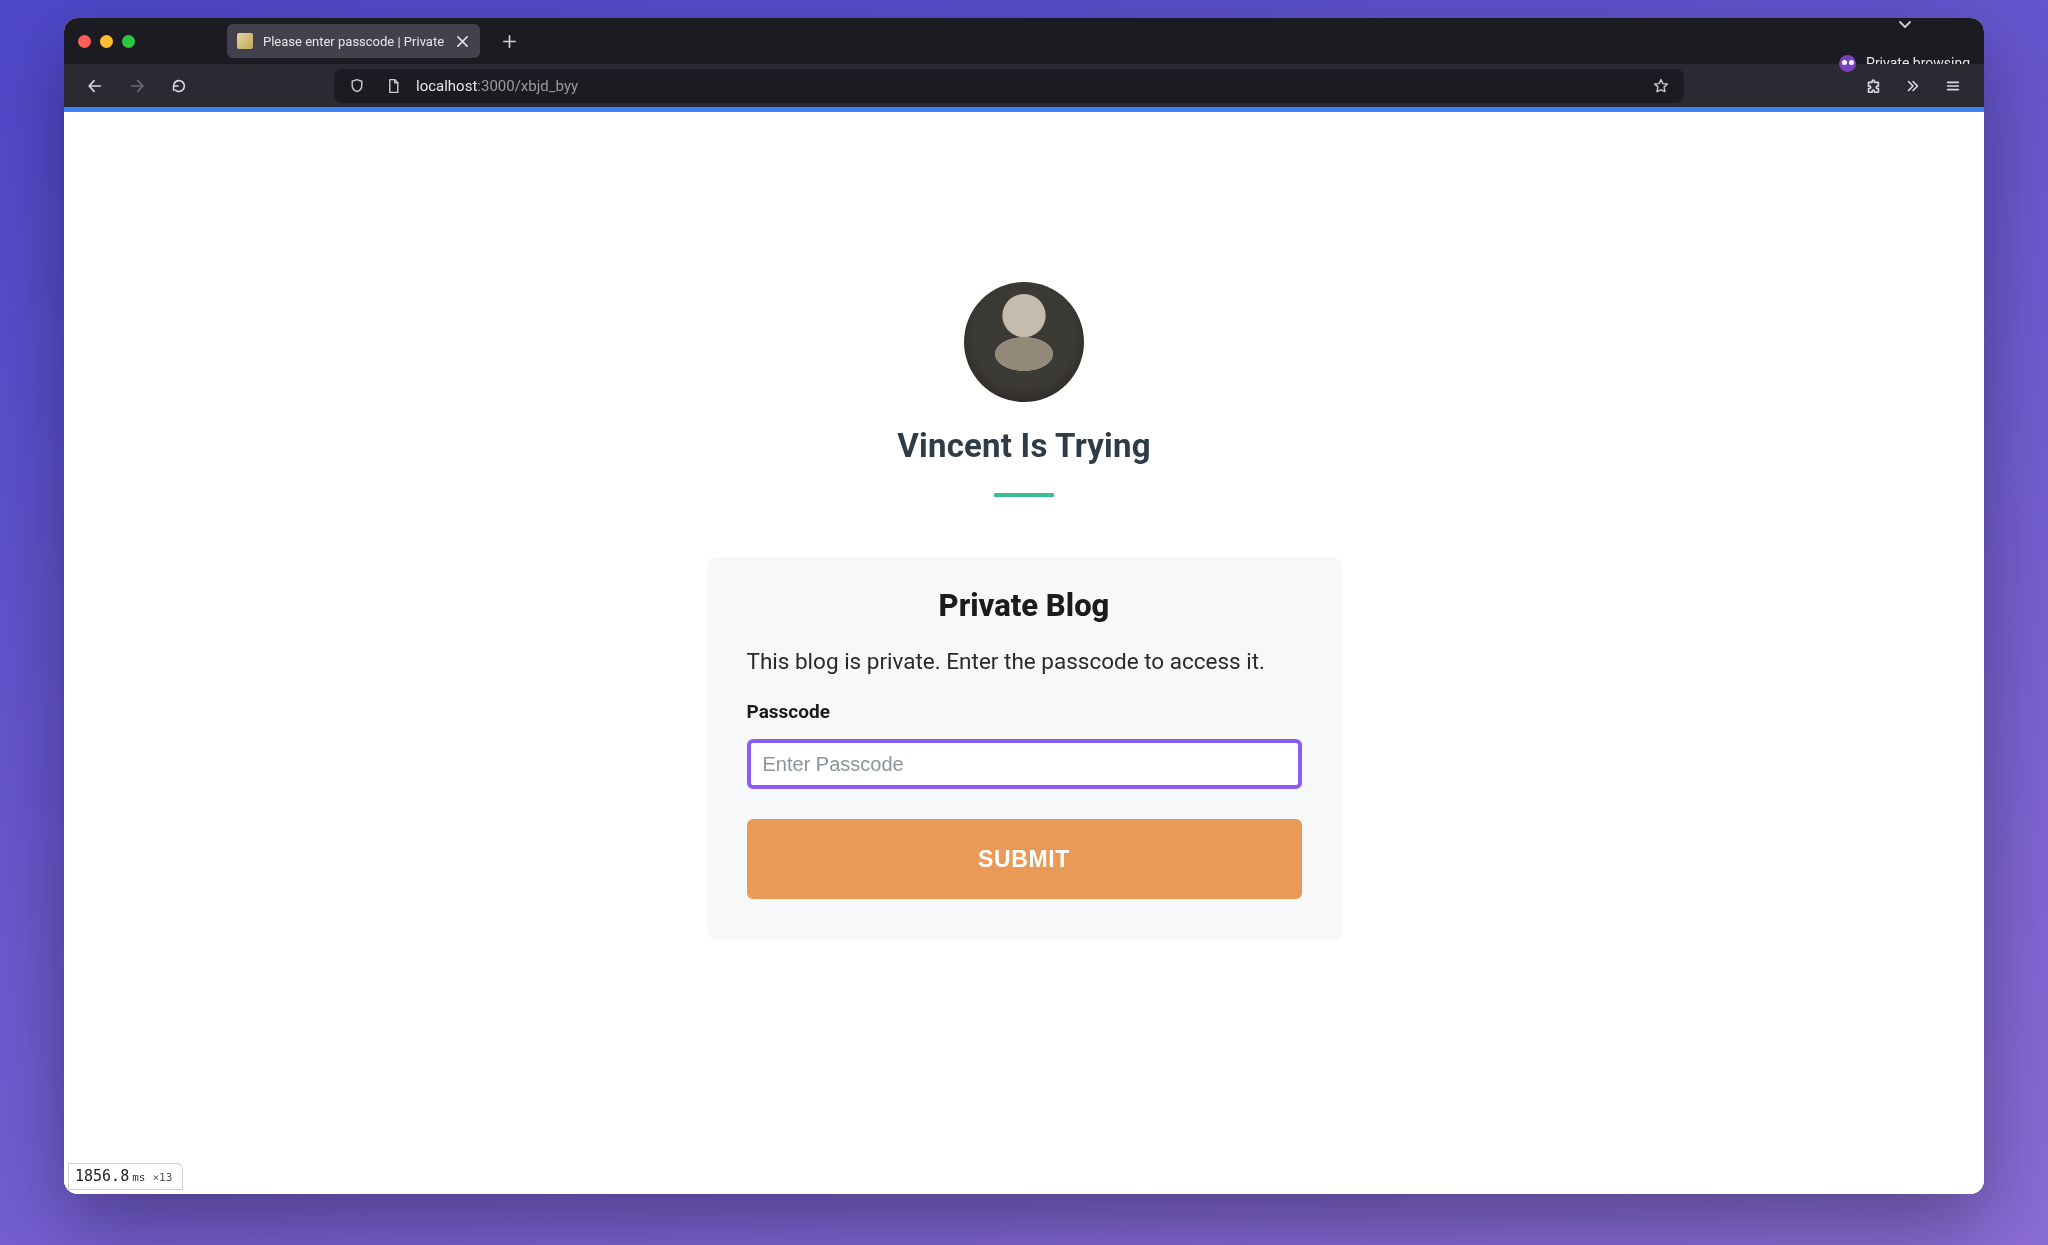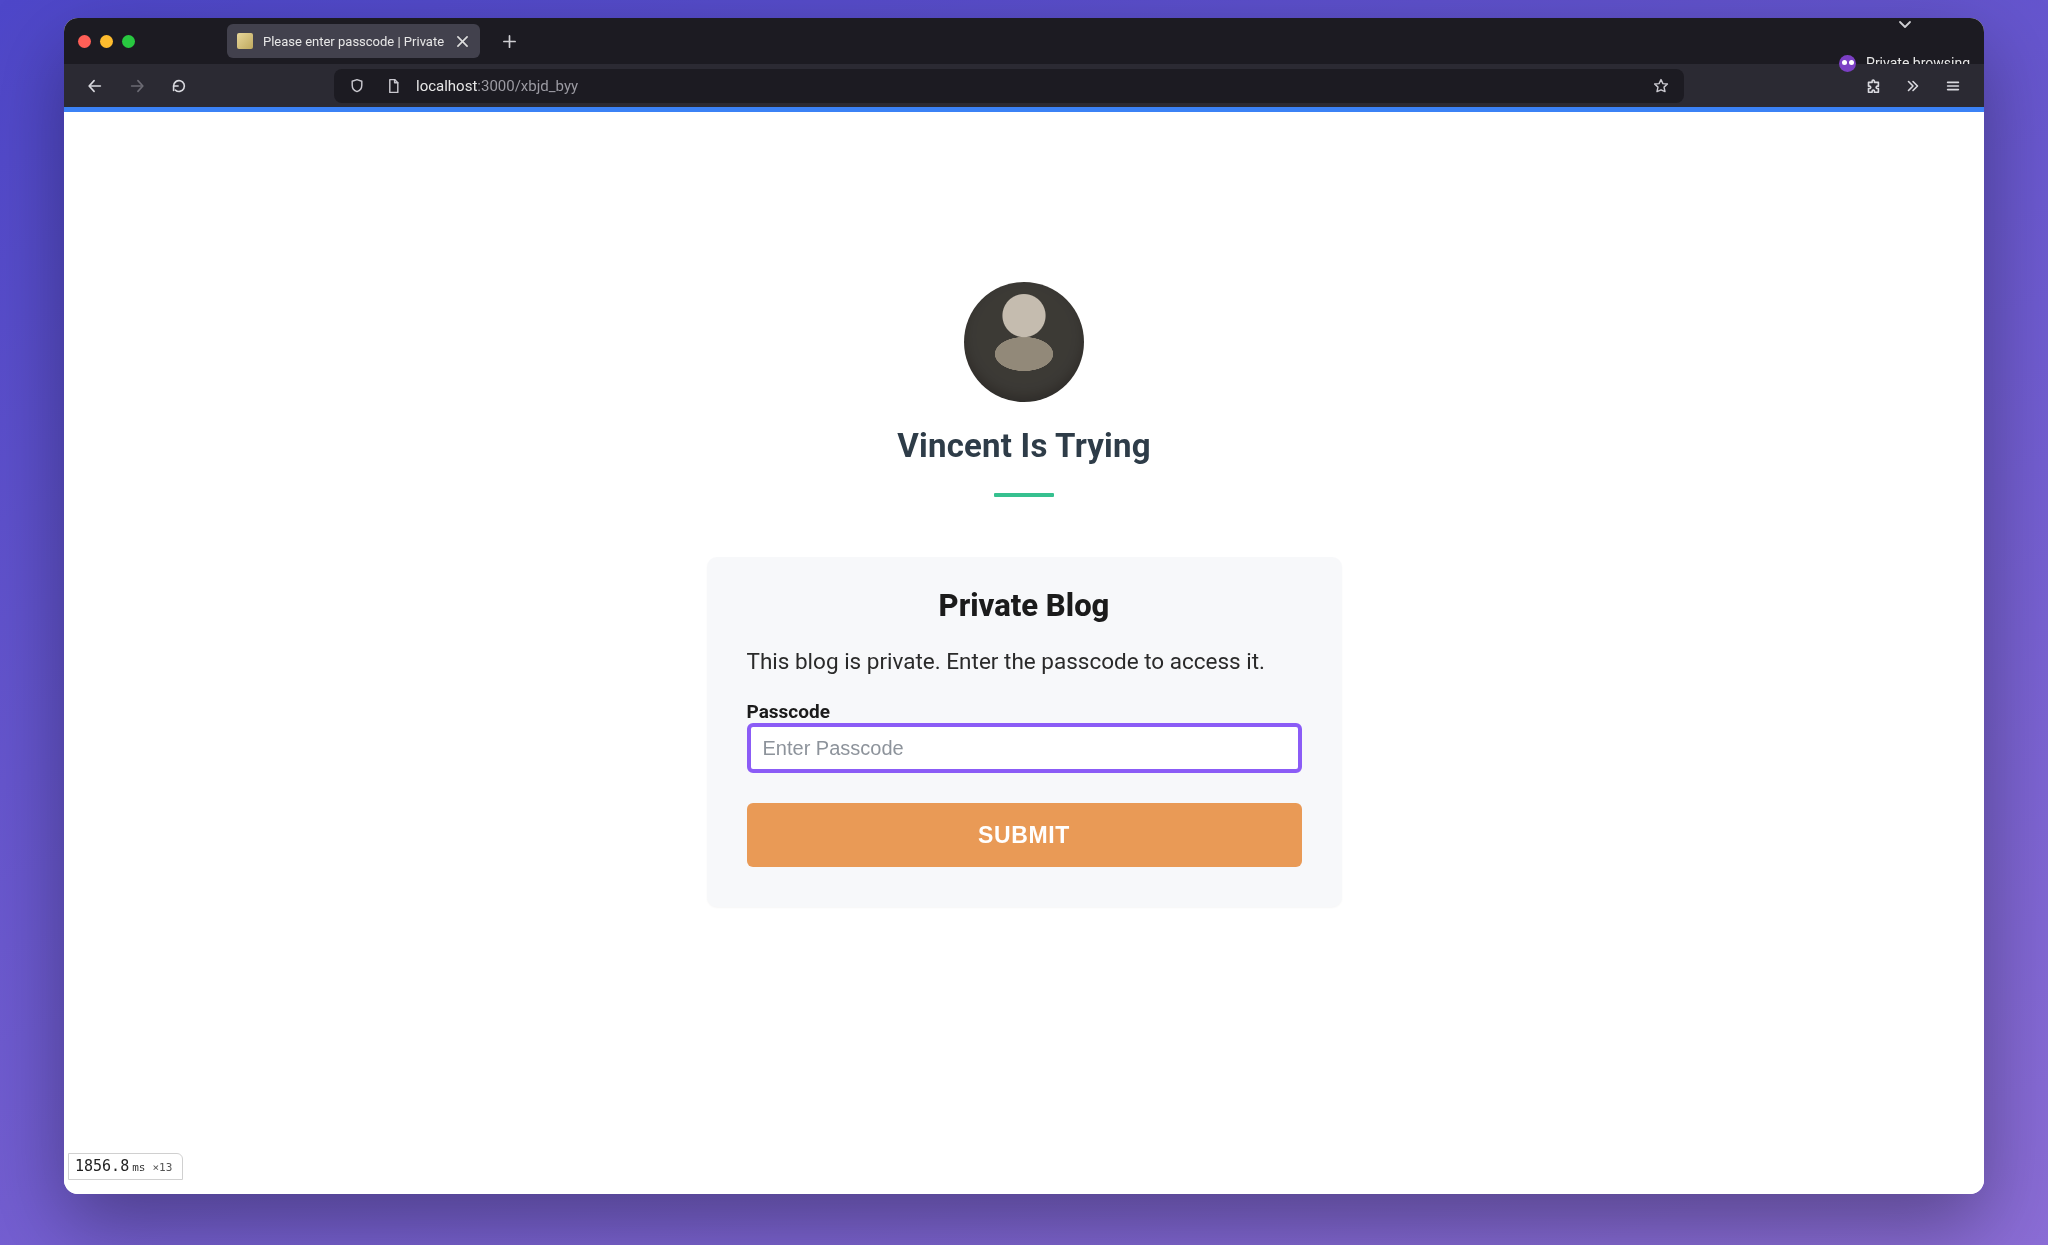--- a/index.html
+++ b/index.html
@@ -172,43 +172,43 @@
     font-weight:800;
     margin:0 0 22px;
     color:#1b1b1b;
   }
   .card .desc{
     font-size:22.5px;
     color:#2a2a2a;
     margin:0 0 24px;
     line-height:1.35;
   }
-  .label{font-size:19px;font-weight:700;color:#1b1b1b;margin-bottom:0;}
+  .label{font-size:19px;font-weight:700;color:#1b1b1b;margin-bottom:16px;}
   .input{
     width:100%;height:50px;
     border:4px solid #8b5cf6;
     border-radius:6px;
     background:#fff;
     font-size:20px;
     padding:0 12px;
     color:#333;
   }
   .input::placeholder{color:#8d939b;}
   .submit{
     margin-top:30px;
-    width:100%;height:64px;
+    width:100%;height:80px;
     border:none;border-radius:6px;
     background:var(--accent-orange);
     color:#fff;font-size:23px;font-weight:700;letter-spacing:.6px;
     cursor:pointer;
   }
 
   
   .perf{
-    position:absolute;left:4px;bottom:14px;
+    position:absolute;left:4px;bottom:4px;
     background:#fff;border:1px solid #d0d0d0;border-radius:0 6px 0 0;
     font-family:ui-monospace,Menlo,Consolas,monospace;
     font-size:13px;padding:3px 10px 4px 6px;color:#222;
     display:flex;align-items:baseline;gap:3px;
   }
   .perf .big{font-size:15px;}
   .perf .unit{font-size:11px;color:#333;}
   .perf .mult{font-size:11px;color:#555;margin-left:4px;}
 
   

